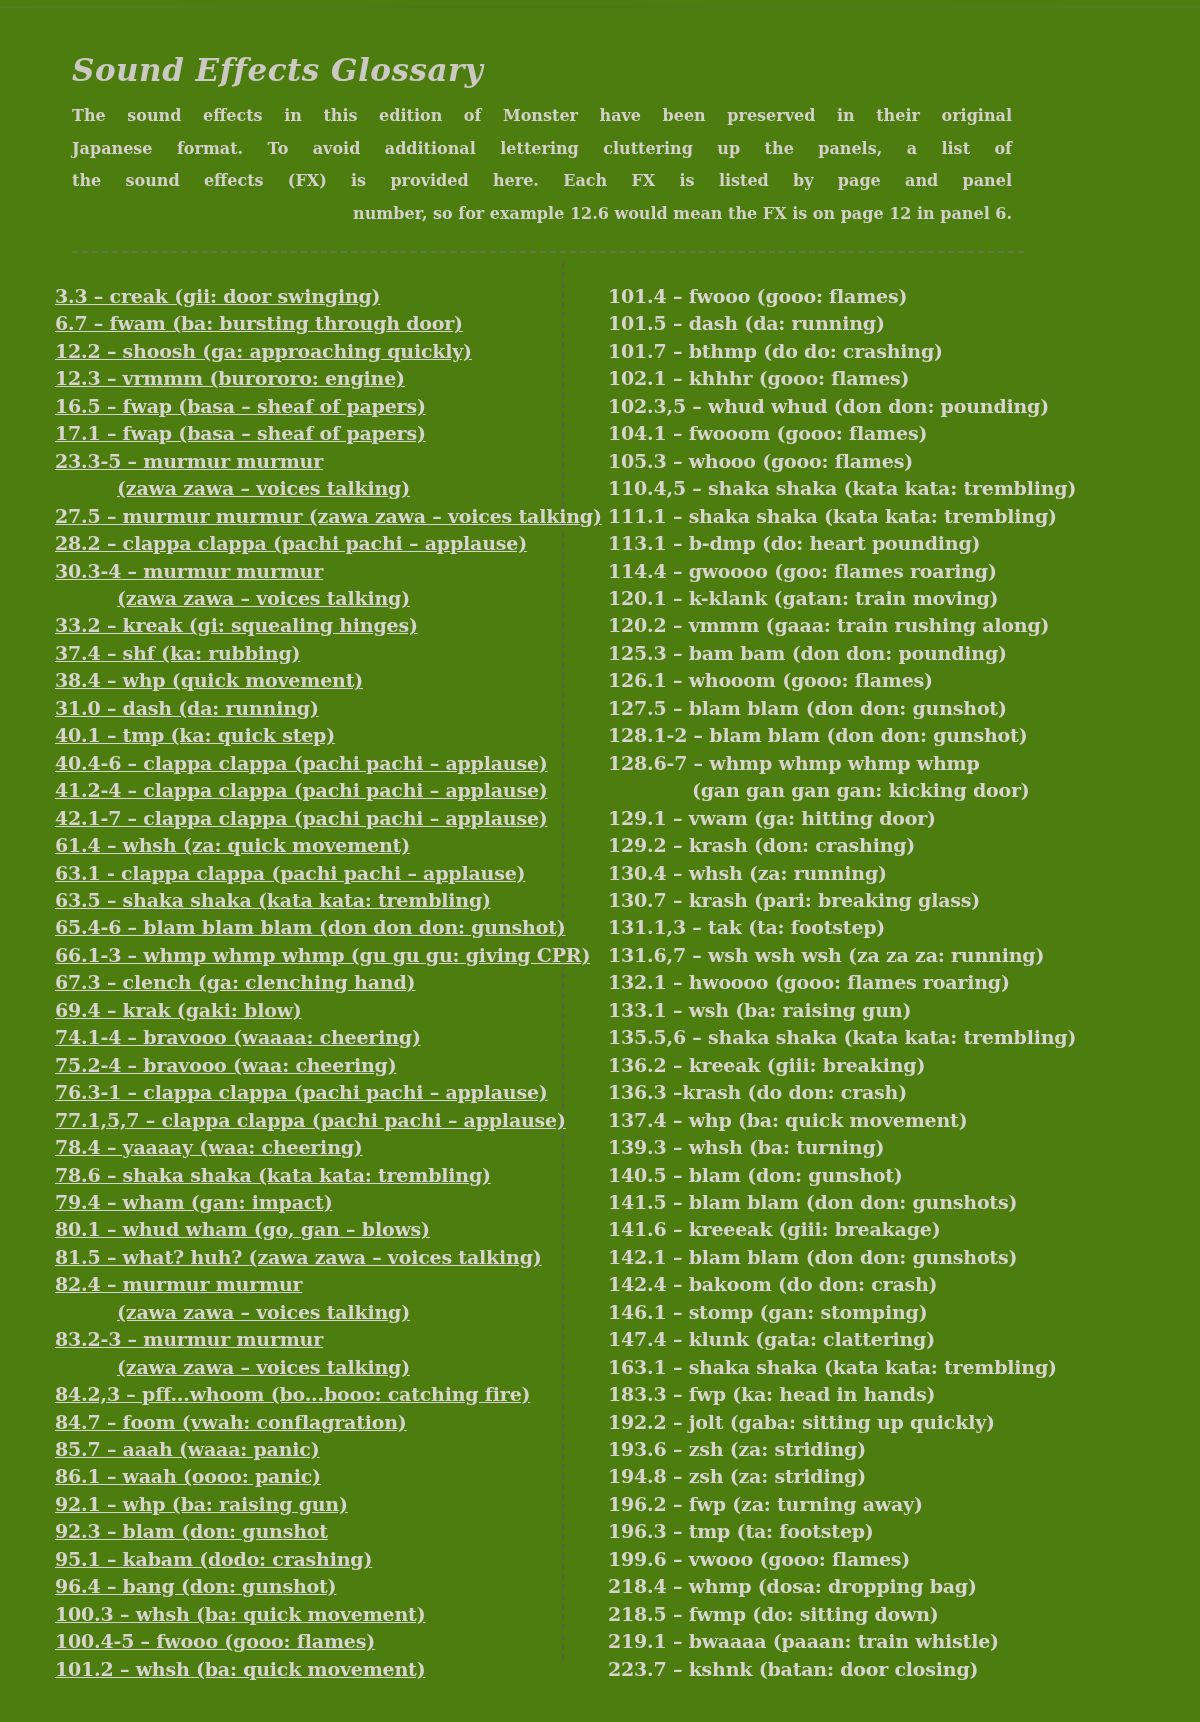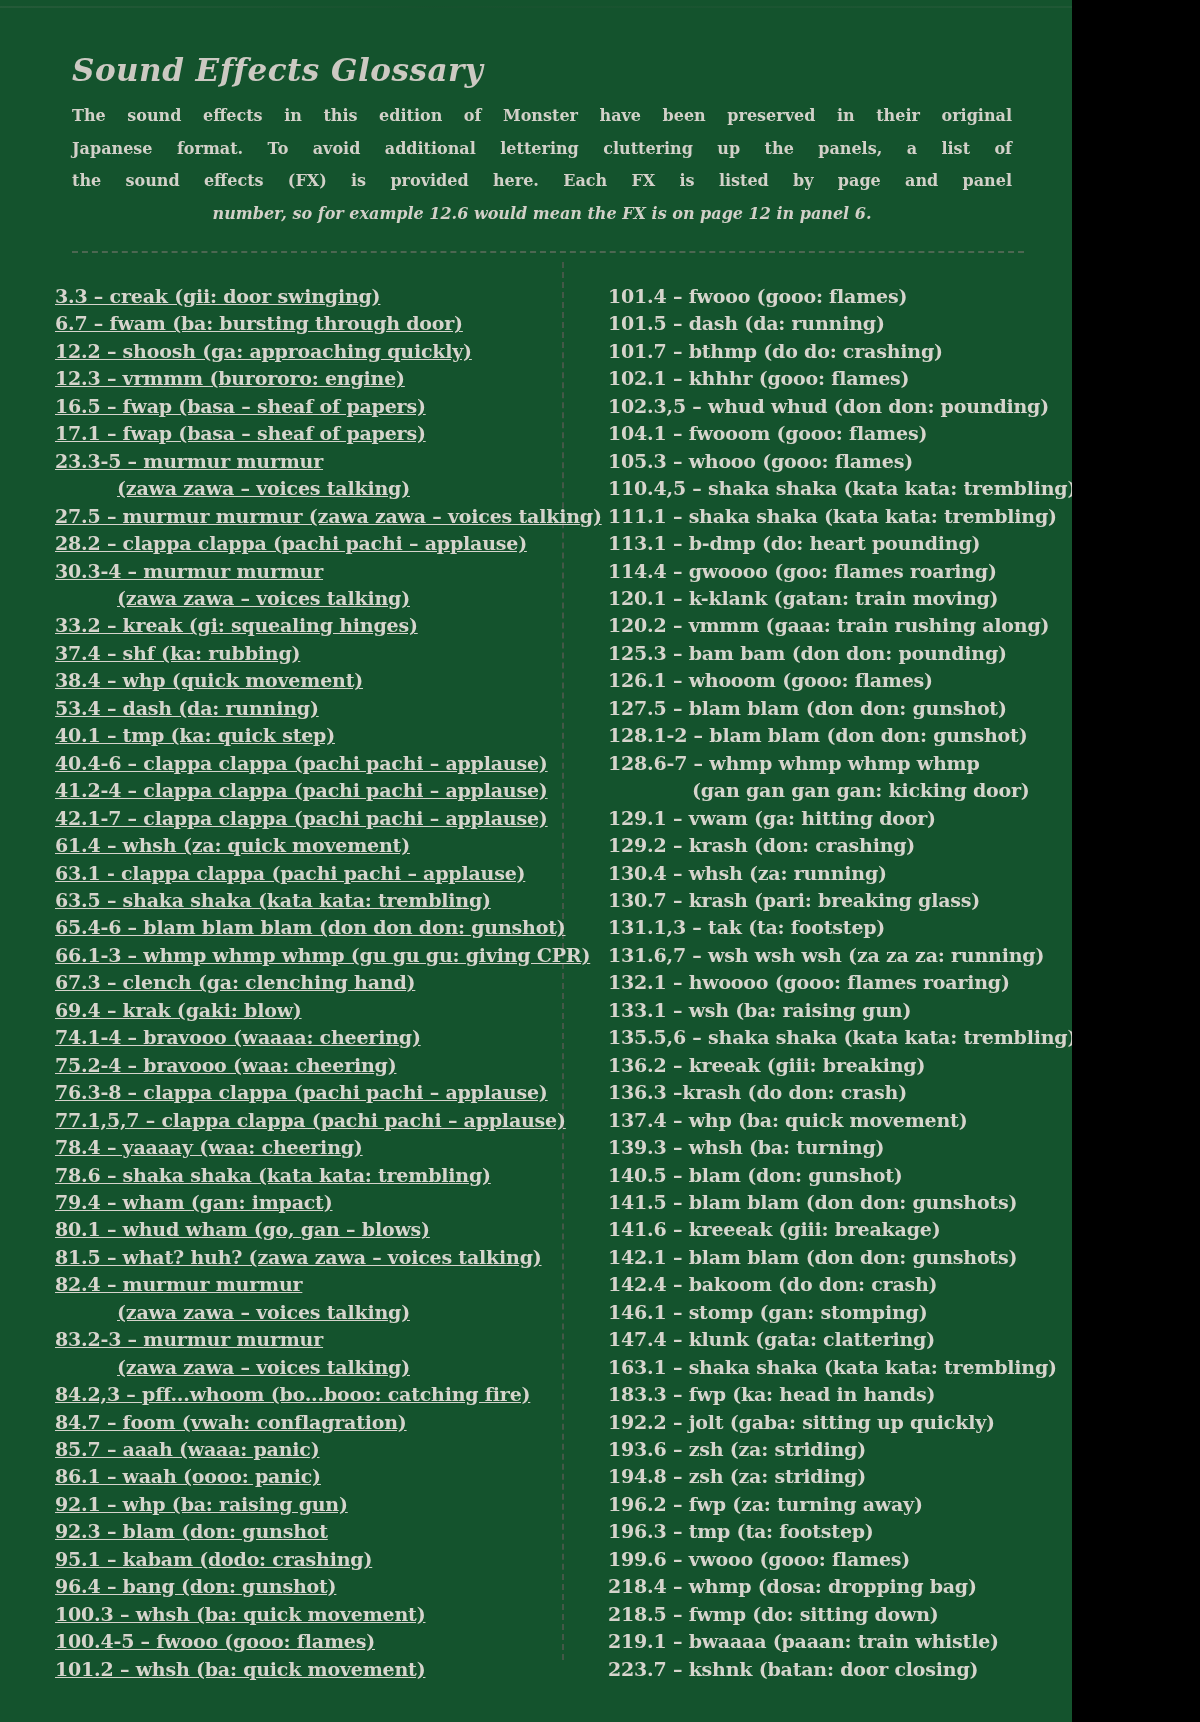--- a/index.html
+++ b/index.html
@@ -2,27 +2,26 @@
 <html><head>
 <meta charset="utf-8">
 <style>
   html, body {
     margin: 0;
     padding: 0;
     background: #000;
   }
   .page {
     position: relative;
-    width: 1032px;
+    width: 1200px;
     height: 1722px;
-    background: #14532d;
+    background: #4d7c0f;
     overflow: hidden;
     font-family: "DejaVu Serif", serif;
     color: #d6d4cc;
-    padding-left: 40px;
   }
   .scan-edge-top {
     position: absolute;
     top: 6px; left: 0;
     width: 100%; height: 2px;
     background: linear-gradient(90deg, rgba(130,128,120,0.30), rgba(60,60,56,0.12) 40%, rgba(130,128,120,0.22));
     opacity: 0.5;
   }
   .title {
     position: absolute;
@@ -45,22 +44,21 @@
     line-height: 32.5px;
     color: #d2d0c8;
   }
   .intro .jl {
     text-align: justify;
     text-align-last: justify;
     white-space: nowrap;
   }
   .intro .jl { white-space: normal; }
   .intro .last {
-    text-align: center;
-    font-style: italic;
+    text-align: right;
   }
   .sep {
     position: absolute;
     left: 72px;
     top: 251px;
     width: 952px;
     border-top: 2px dashed #7a786f;
     opacity: 0.55;
   }
   .vdivider {
@@ -115,35 +113,35 @@
       <div class="fx-line">17.1 – fwap (basa – sheaf of papers)</div>
       <div class="fx-line">23.3-5 – murmur murmur</div>
       <div class="fx-line cont">(zawa zawa – voices talking)</div>
       <div class="fx-line">27.5 – murmur murmur (zawa zawa – voices talking)</div>
       <div class="fx-line">28.2 – clappa clappa (pachi pachi – applause)</div>
       <div class="fx-line">30.3-4 – murmur murmur</div>
       <div class="fx-line cont">(zawa zawa – voices talking)</div>
       <div class="fx-line">33.2 – kreak (gi: squealing hinges)</div>
       <div class="fx-line">37.4 – shf (ka: rubbing)</div>
       <div class="fx-line">38.4 – whp (quick movement)</div>
-      <div class="fx-line">53.4 – dash (da: running)</div>
+      <div class="fx-line">31.0 – dash (da: running)</div>
       <div class="fx-line">40.1 – tmp (ka: quick step)</div>
       <div class="fx-line">40.4-6 – clappa clappa (pachi pachi – applause)</div>
       <div class="fx-line">41.2-4 – clappa clappa (pachi pachi – applause)</div>
       <div class="fx-line">42.1-7 – clappa clappa (pachi pachi – applause)</div>
       <div class="fx-line">61.4 – whsh (za: quick movement)</div>
       <div class="fx-line">63.1 - clappa clappa (pachi pachi – applause)</div>
       <div class="fx-line">63.5 – shaka shaka (kata kata: trembling)</div>
       <div class="fx-line">65.4-6 – blam blam blam (don don don: gunshot)</div>
       <div class="fx-line">66.1-3 – whmp whmp whmp (gu gu gu: giving CPR)</div>
       <div class="fx-line">67.3 – clench (ga: clenching hand)</div>
       <div class="fx-line">69.4 – krak (gaki: blow)</div>
       <div class="fx-line">74.1-4 – bravooo (waaaa: cheering)</div>
       <div class="fx-line">75.2-4 – bravooo (waa: cheering)</div>
-      <div class="fx-line">76.3-8 – clappa clappa (pachi pachi – applause)</div>
+      <div class="fx-line">76.3-1 – clappa clappa (pachi pachi – applause)</div>
       <div class="fx-line">77.1,5,7 – clappa clappa (pachi pachi – applause)</div>
       <div class="fx-line">78.4 – yaaaay (waa: cheering)</div>
       <div class="fx-line">78.6 – shaka shaka (kata kata: trembling)</div>
       <div class="fx-line">79.4 – wham (gan: impact)</div>
       <div class="fx-line">80.1 – whud wham (go, gan – blows)</div>
       <div class="fx-line">81.5 – what? huh? (zawa zawa – voices talking)</div>
       <div class="fx-line">82.4 – murmur murmur</div>
       <div class="fx-line cont">(zawa zawa – voices talking)</div>
       <div class="fx-line">83.2-3 – murmur murmur</div>
       <div class="fx-line cont">(zawa zawa – voices talking)</div>

